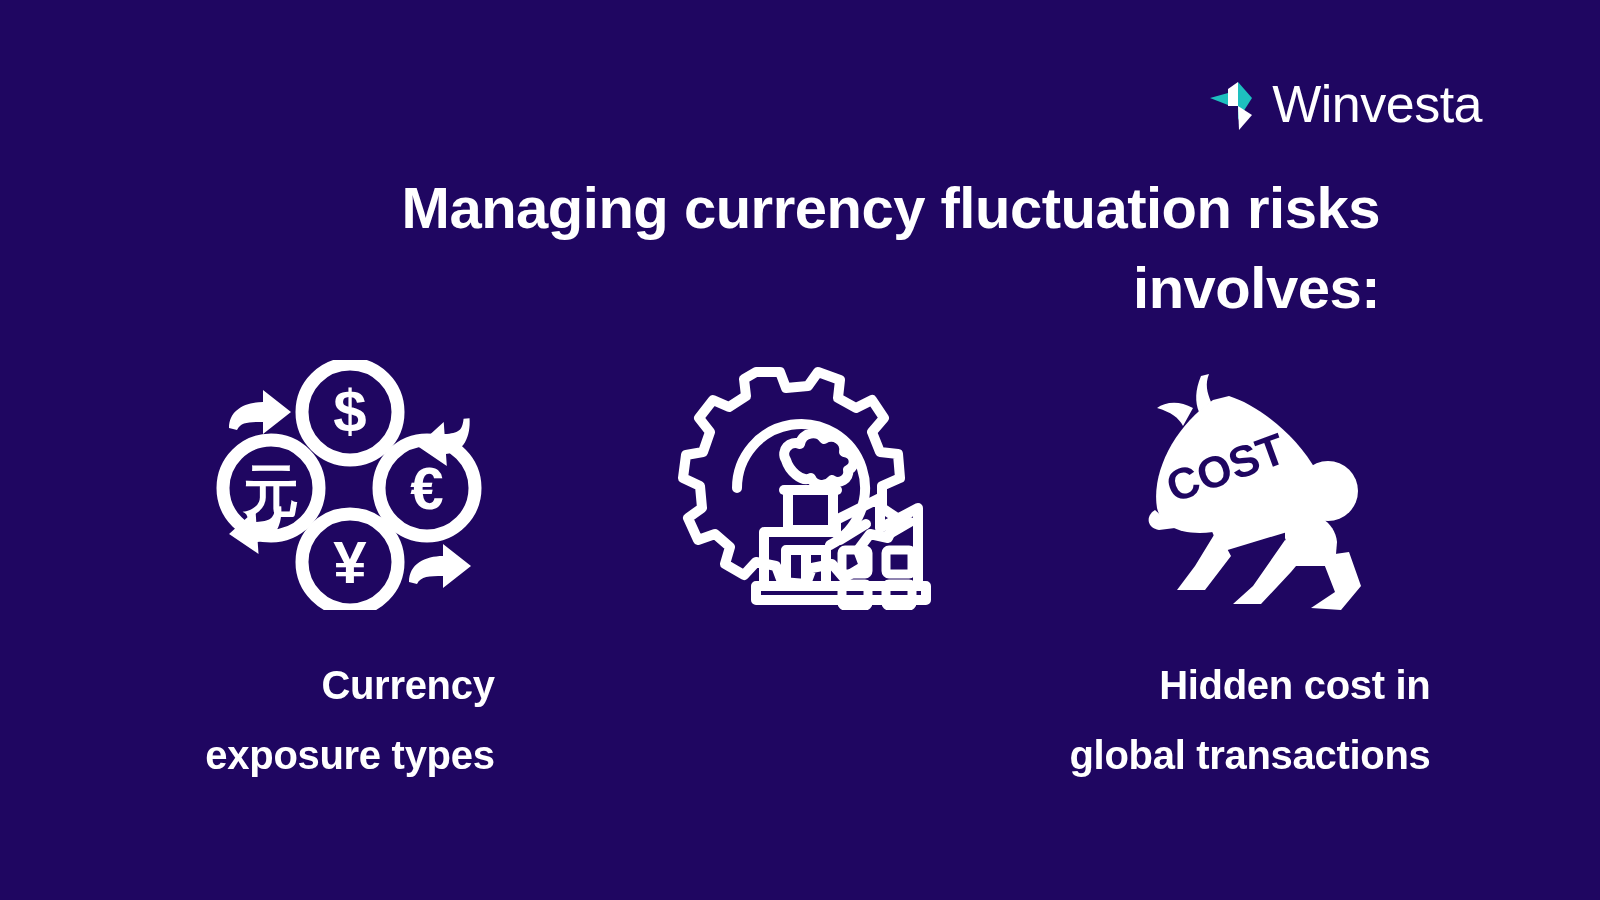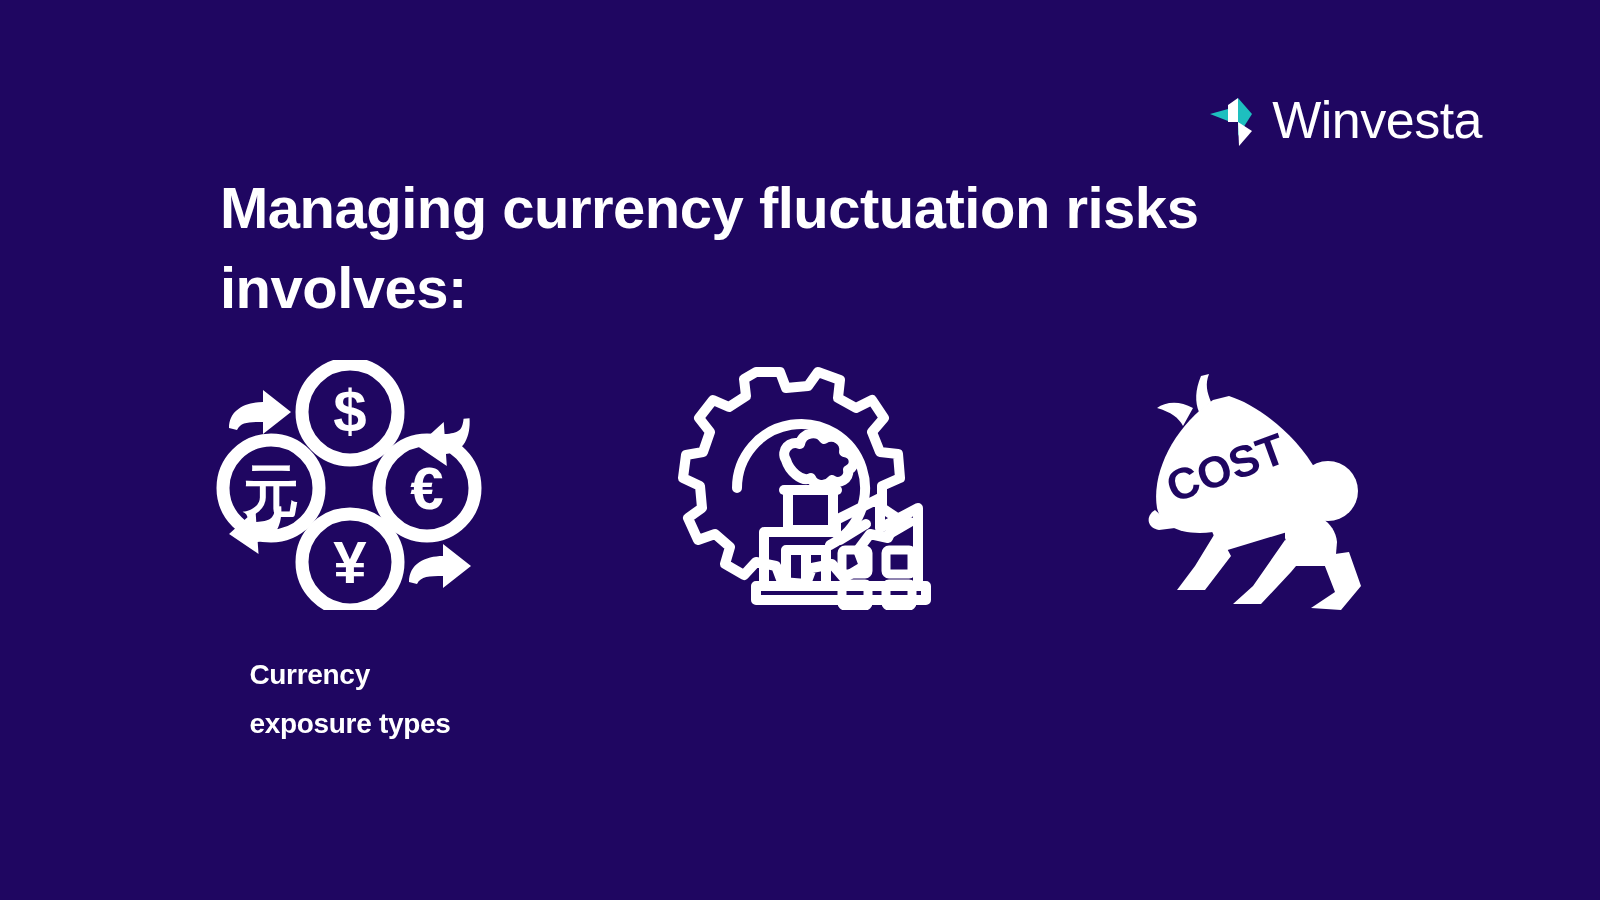--- a/index.html
+++ b/index.html
@@ -16,38 +16,37 @@
     position:relative;
   }
 
   
   .logo {
     position:absolute;
     top:76px; right:118px;
     display:flex;
     align-items:center;
     gap:12px;
-    margin-top:16px;
   }
   .logo-mark { width:52px; height:56px; display:block; }
   .logo-word {
     font-size:52px;
     font-weight:400;
     letter-spacing:-0.5px;
     color:#ffffff;
     line-height:1;
     white-space:nowrap;
   }
 
   
   .title {
     position:absolute;
     top:168px;
     left:0; right:0;
-    text-align:left;
+    text-align:right;
     font-size:58px;
     font-weight:bold;
     line-height:1.38;
     letter-spacing:-0.5px;
     padding:0 220px;
   }
 
   
   .columns {
     position:absolute;
@@ -64,22 +63,22 @@
     align-items:center;
   }
   .icon-wrap {
     height:250px;
     display:flex;
     align-items:center;
     justify-content:center;
   }
   .caption {
     margin-top:40px;
-    text-align:left;
-    font-size:28px;
+    text-align:right;
+    font-size:40px;
     font-weight:bold;
     line-height:1.75;
     letter-spacing:-0.3px;
     white-space:pre-line;
   }
 </style>
 </head>
 <body>
 
 <div class="logo">
@@ -202,15 +201,17 @@
           <path d="M150 150 C176 148 200 160 202 182 L200 206 L160 206 L150 178 Z"></path>
 
           <path d="M150 180 L118 226 L98 244 L126 244 L156 212 L176 188 Z"></path>
 
           <path d="M186 196 L200 232 L176 248 L206 250 L226 226 L214 192 Z"></path>
 
           <path d="M82 170 L60 206 L42 230 L70 230 L96 196 Z"></path>
         </g>
       </svg>
     </div>
+    <div class="caption">Hidden cost in
+global transactions</div>
   </div>
 
 </div>
 
 </body></html>

